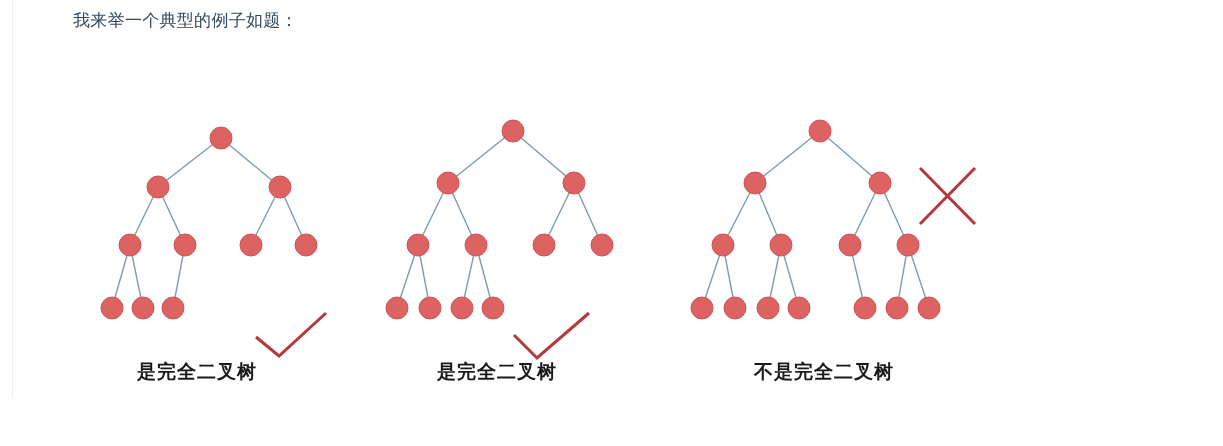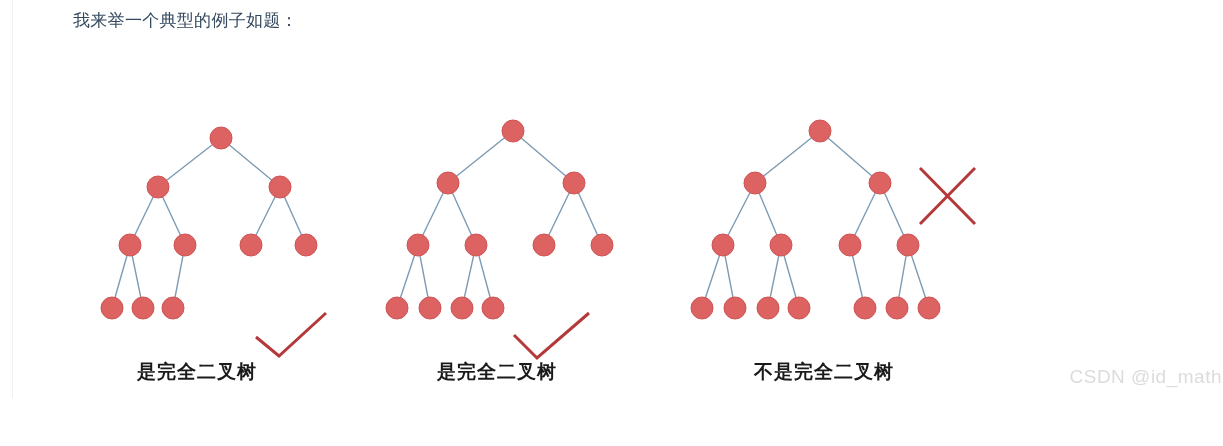--- a/index.html
+++ b/index.html
@@ -162,15 +162,14 @@
           </g>
           <g>
             <line x1="891" y1="73" x2="946" y2="129" stroke="#b4393b" stroke-width="3" stroke-linecap="butt"></line>
             <line x1="946" y1="73" x2="891" y2="129" stroke="#b4393b" stroke-width="3" stroke-linecap="butt"></line>
           </g>
           <text x="795" y="283" text-anchor="middle" class="tree-label" fill="#1a1a1a">不是完全二叉树</text>
         </g>
       </svg>
   </div>
 
-  <div id="watermark">CSDN @id_math</div>
 
 </div>
 
 </body></html>

